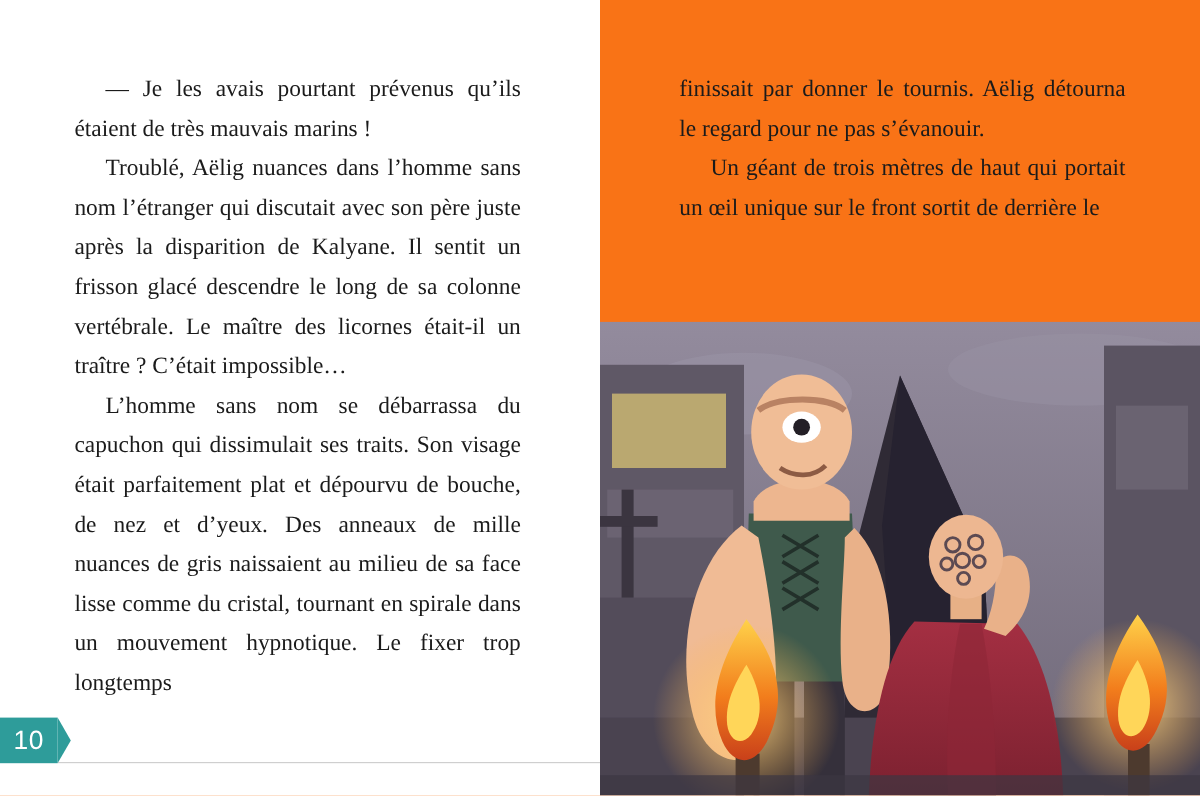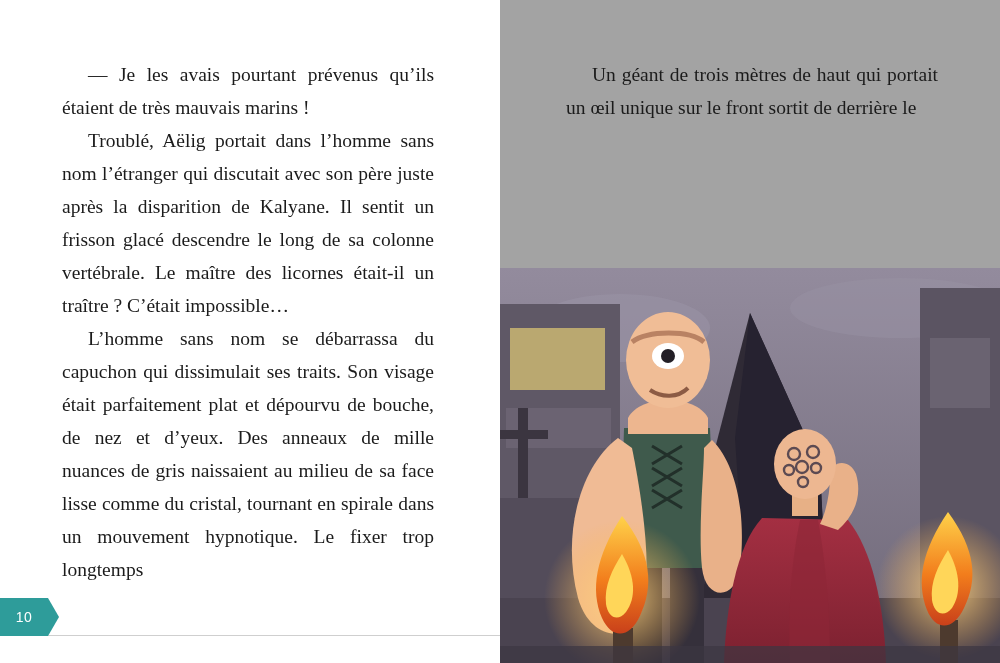--- a/index.html
+++ b/index.html
@@ -11,21 +11,21 @@
     width: 1000px;
     height: 663px;
     overflow: hidden;
     font-family: "Liberation Serif", serif;
     color: #1b1b1b;
   }
   .spread {
     position: relative;
     width: 1000px;
     height: 663px;
-    background: #a3a3a3;
+    background: #f97316;
   }
   
   .page-left {
     position: absolute;
     left: 0;
     top: 0;
     width: 500px;
     height: 663px;
     background: #ffffff;
   }
@@ -55,21 +55,21 @@
   
   .page-number-tab {
     position: absolute;
     left: 0;
     top: 598px;
     width: 48px;
     height: 38px;
     background: #2e9c9a;
     color: #ffffff;
     font-family: "Liberation Sans", sans-serif;
-    font-size: 14px;
+    font-size: 22px;
     display: flex;
     align-items: center;
     justify-content: center;
     letter-spacing: 0.5px;
   }
   .page-number-tab::after {
     content: "";
     position: absolute;
     right: -11px;
     top: 0;
@@ -100,29 +100,30 @@
   .illu-svg { display: block; }
 </style>
 </head>
 <body>
 
 <div class="spread">
 
   <div class="page-left">
     <div class="col-left">
       <p class="para">— Je les avais pourtant prévenus qu’ils étaient de très mauvais marins !</p>
-      <p class="para">Troublé, Aëlig portait dans l’homme sans nom l’étranger qui discutait avec son père juste après la disparition de Kalyane. Il sentit un frisson glacé descendre le long de sa colonne vertébrale. Le maître des licornes était-il un traître ? C’était impossible…</p>
+      <p class="para">Troublé, Aëlig nuances dans l’homme sans nom l’étranger qui discutait avec son père juste après la disparition de Kalyane. Il sentit un frisson glacé descendre le long de sa colonne vertébrale. Le maître des licornes était-il un traître ? C’était impossible…</p>
       <p class="para">L’homme sans nom se débarrassa du capuchon qui dissimulait ses traits. Son visage était parfaitement plat et dépourvu de bouche, de nez et d’yeux. Des anneaux de mille nuances de gris naissaient au milieu de sa face lisse comme du cristal, tournant en spirale dans un mouvement hypnotique. Le fixer trop longtemps</p>
     </div>
     <div class="footer-rule"></div>
     <div class="page-number-tab">10</div>
   </div>
 
   <div class="page-right">
     <div class="col-right">
+      <p class="para noindent">finissait par donner le tournis. Aëlig détourna le regard pour ne pas s’évanouir.</p>
       <p class="para">Un géant de trois mètres de haut qui portait un œil unique sur le front sortit de derrière le</p>
     </div>
 
     <div class="illustration">
       <svg class="illu-svg" width="500" height="395" viewBox="0 0 500 395" xmlns="http://www.w3.org/2000/svg">
         <defs>
           <radialGradient id="glowA" cx="50%" cy="50%" r="50%">
             <stop offset="0%" stop-color="#ffd98a" stop-opacity="0.85"></stop>
             <stop offset="100%" stop-color="#ffb347" stop-opacity="0"></stop>
           </radialGradient>

